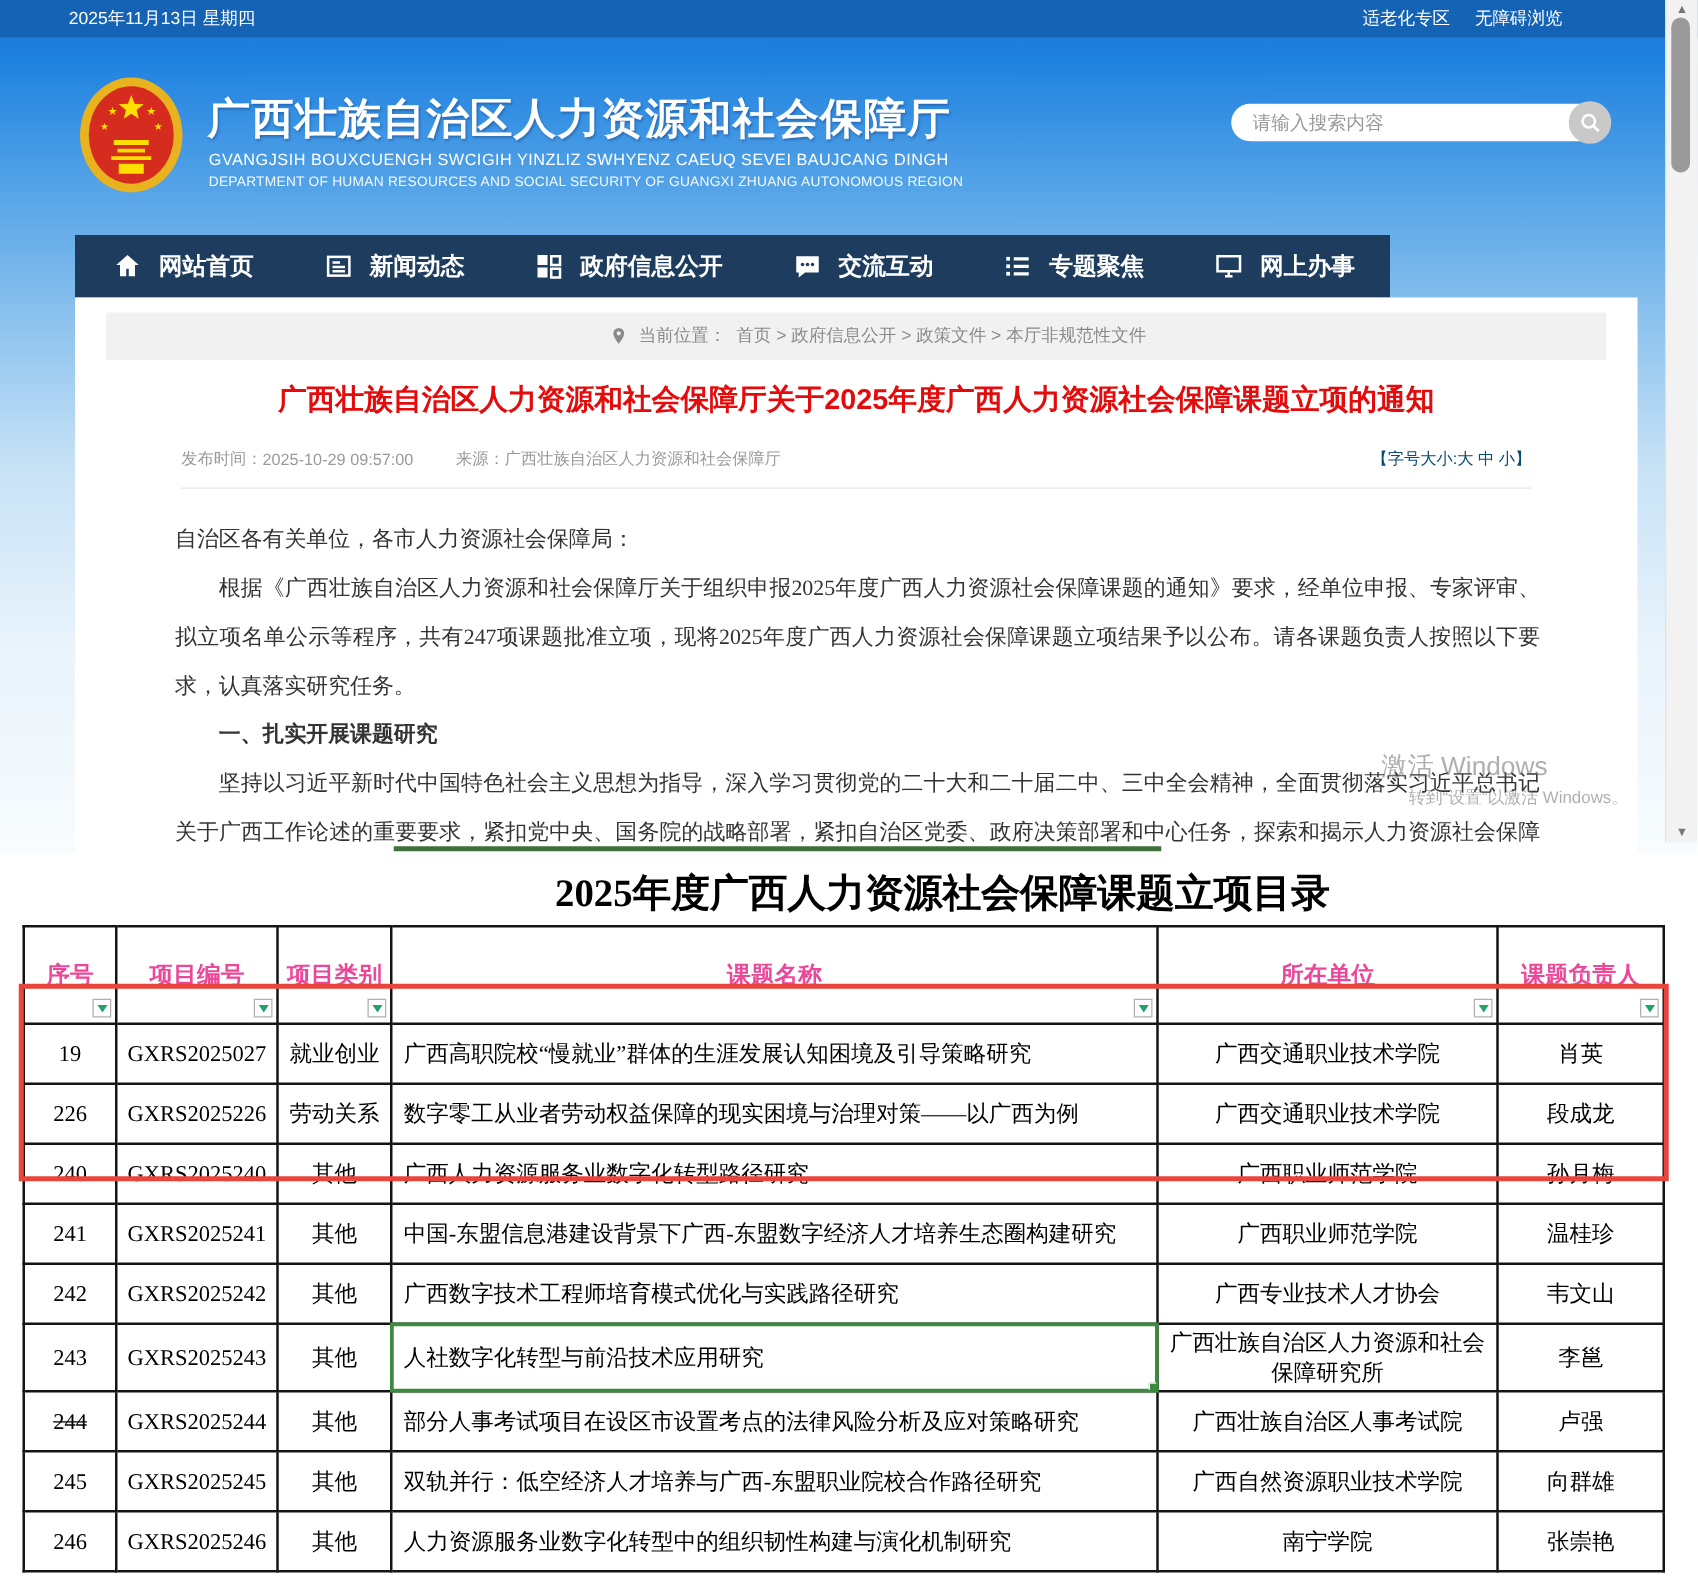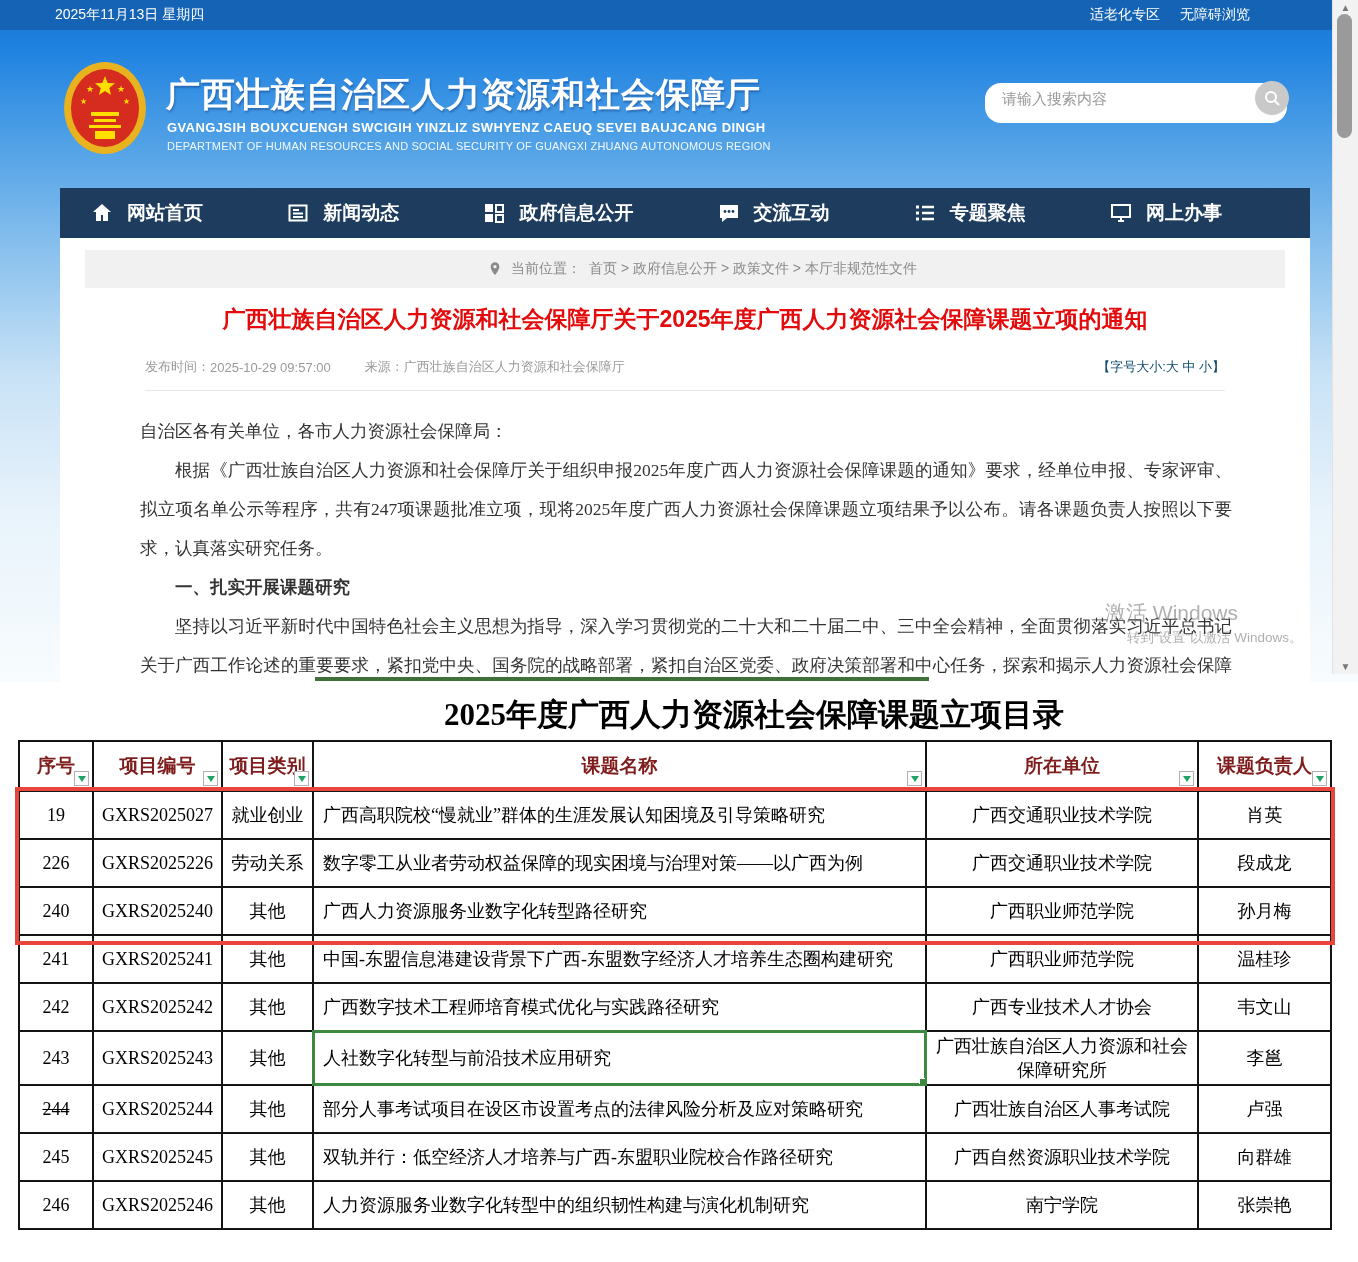--- a/index.html
+++ b/index.html
@@ -8,31 +8,31 @@
   
   .browser{position:absolute;top:0;left:0;width:1358px;height:682px;
     background:linear-gradient(180deg,#1a74d2 0%,#1f82e0 7%,#4d9fe6 20%,#8ec3ee 38%,#c8e2f6 55%,#e8f3fb 75%,#f8fcfe 100%);}
   .topbar{position:absolute;top:0;left:0;right:0;height:30px;background:#1463b4;}
   .topbar-date{position:absolute;left:55px;top:6px;font-size:14px;color:#fff;}
   .topbar-links{position:absolute;right:108px;top:6px;display:flex;gap:20px;}
   .topbar-link{color:#fff;font-size:14px;cursor:pointer;}
   .logo{position:absolute;left:62px;top:60px;width:86px;height:96px;}
   .site-title{position:absolute;left:166px;top:72px;font-size:34px;font-weight:bold;color:#fff;
     letter-spacing:1px;text-shadow:1px 2px 2px rgba(0,20,80,.3);}
-  .site-sub-zh{position:absolute;left:167px;top:120px;font-size:13px;font-weight:bold;color:#fff;letter-spacing:.4px;}
+  .site-sub-zh{position:absolute;left:167px;top:120px;font-size:13px;font-weight:normal;color:#fff;letter-spacing:.4px;}
   .site-sub-en{position:absolute;left:167px;top:140px;font-size:11px;color:#f2f8ff;letter-spacing:.2px;}
-  .searchbox{position:absolute;left:985px;top:83px;width:302px;height:40px;background:#fff;border-radius:16px;}
+  .searchbox{position:absolute;left:985px;top:83px;width:302px;height:30px;background:#fff;border-radius:16px;}
   .searchbox input{position:absolute;left:0;top:0;width:250px;height:30px;border:none;outline:none;
     background:transparent;padding:0 0 0 17px;font-size:15px;color:#333;font-family:"Liberation Sans",sans-serif;}
   .searchbox input::placeholder{color:#999;}
   .search-btn{position:absolute;right:-2px;top:-2px;width:34px;height:34px;border-radius:50%;
     background:#c9c9c9;display:flex;align-items:center;justify-content:center;cursor:pointer;}
   
-  .nav{position:absolute;left:60px;top:188px;width:1250px;height:50px;background:#1e3d5e;
-    display:flex;align-items:center;justify-content:space-between;box-sizing:border-box;padding:0 88px 0 30px;}
+  .nav{position:absolute;left:60px;top:188px;width:1052px;height:50px;background:#1e3d5e;
+    display:flex;align-items:center;justify-content:space-between;box-sizing:border-box;padding:0 28px 0 30px;}
   .nav-item{display:flex;align-items:center;gap:13px;color:#fff;font-size:19px;font-weight:bold;cursor:pointer;}
   .nav-item svg{display:block;}
   
   .card{position:absolute;left:60px;top:238px;width:1250px;height:444px;background:#fff;overflow:hidden;}
   .breadcrumb{position:absolute;left:25px;top:12px;width:1200px;height:38px;background:#f1f1f1;
     display:flex;align-items:center;gap:8px;color:#8a8a8a;font-size:14px;padding-left:34px;box-sizing:border-box;justify-content:center;}
   .article-title{position:absolute;top:66px;left:0;width:100%;text-align:center;
     color:#e30b0b;font-size:23px;font-weight:bold;}
   .meta{position:absolute;top:120px;left:85px;right:85px;font-size:13px;color:#9a9a9a;display:flex;align-items:center;}
   .meta .gap{margin-right:34px;}
@@ -53,21 +53,21 @@
   .scrollbar{position:absolute;right:0;top:0;width:25px;height:674px;background:#f2f2f2;border-left:1px solid #e2e2e2;}
   .sb-thumb{position:absolute;left:4px;top:14px;width:15px;height:124px;background:#9a9a9a;border-radius:8px;cursor:pointer;}
   .sb-arrow{position:absolute;left:0;width:25px;text-align:center;color:#777;font-size:10px;cursor:pointer;}
   .sb-up{top:2px;} .sb-down{bottom:2px;}
   
   .table-section{position:absolute;top:682px;left:0;width:1358px;height:580px;background:#fff;}
   .table-title{position:absolute;left:150px;right:0;top:12px;text-align:center;color:#000;
     font-family:"Liberation Serif","DejaVu Serif",serif;font-size:31px;font-weight:bold;}
   table.projects{position:absolute;left:18px;top:58px;width:1312px;border-collapse:collapse;table-layout:fixed;
     font-family:"Liberation Serif","DejaVu Serif",serif;}
-  .projects th{border:2px solid #141414;height:44px;font-size:19px;font-weight:bold;color:#7f1d1d;position:relative;padding:2px 4px;}
+  .projects th{border:2px solid #141414;height:44px;font-size:19px;font-weight:bold;color:#ec4899;position:relative;padding:16px 4px;}
   .projects td{border:2px solid #141414;height:42px;font-size:18px;color:#000;text-align:center;
     padding:2px 6px;position:relative;overflow:hidden;}
   .projects td.topic-cell{text-align:left;padding-left:9px;}
   .filter-btn{position:absolute;right:3px;bottom:4px;width:15px;height:15px;background:#fdfdfd;
     border:1px solid #b0b0b0;display:flex;align-items:center;justify-content:center;cursor:pointer;box-sizing:border-box;}
   .filter-btn::after{content:'';border-left:4px solid transparent;border-right:4px solid transparent;border-top:6px solid #21a366;}
   .red-highlight-box{position:absolute;border:4px solid #e8463c;pointer-events:none;z-index:5;box-sizing:border-box;}
   .green-selected{outline:3px solid #3c8a3f;outline-offset:-2px;}
   .green-selected::after{content:'';position:absolute;right:-4px;bottom:-4px;width:8px;height:8px;
     background:#3c8a3f;border:1.5px solid #fff;z-index:6;}

